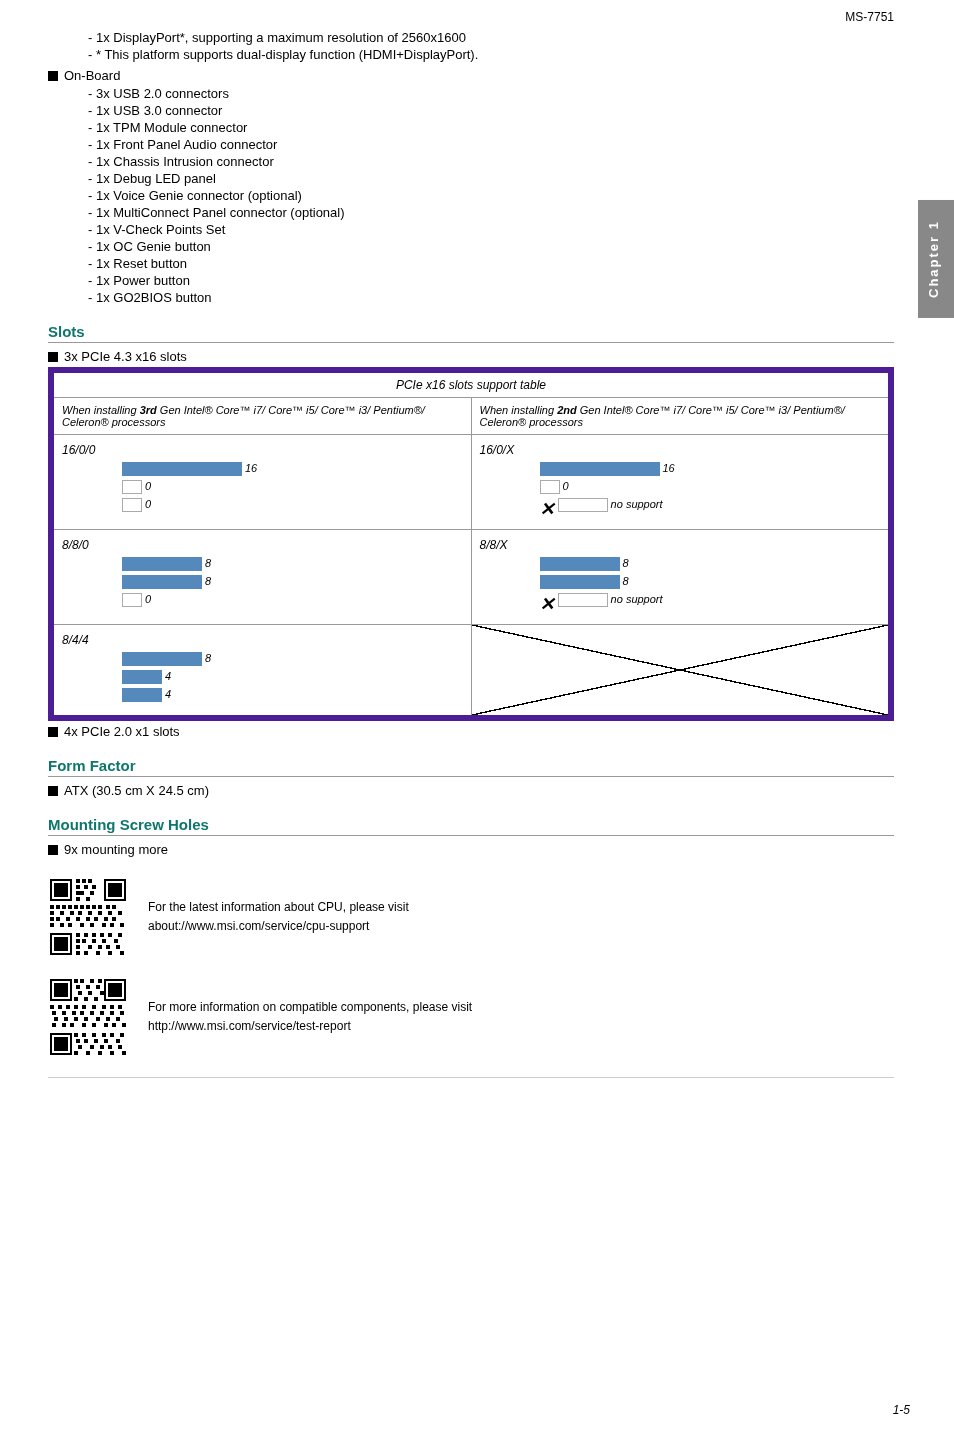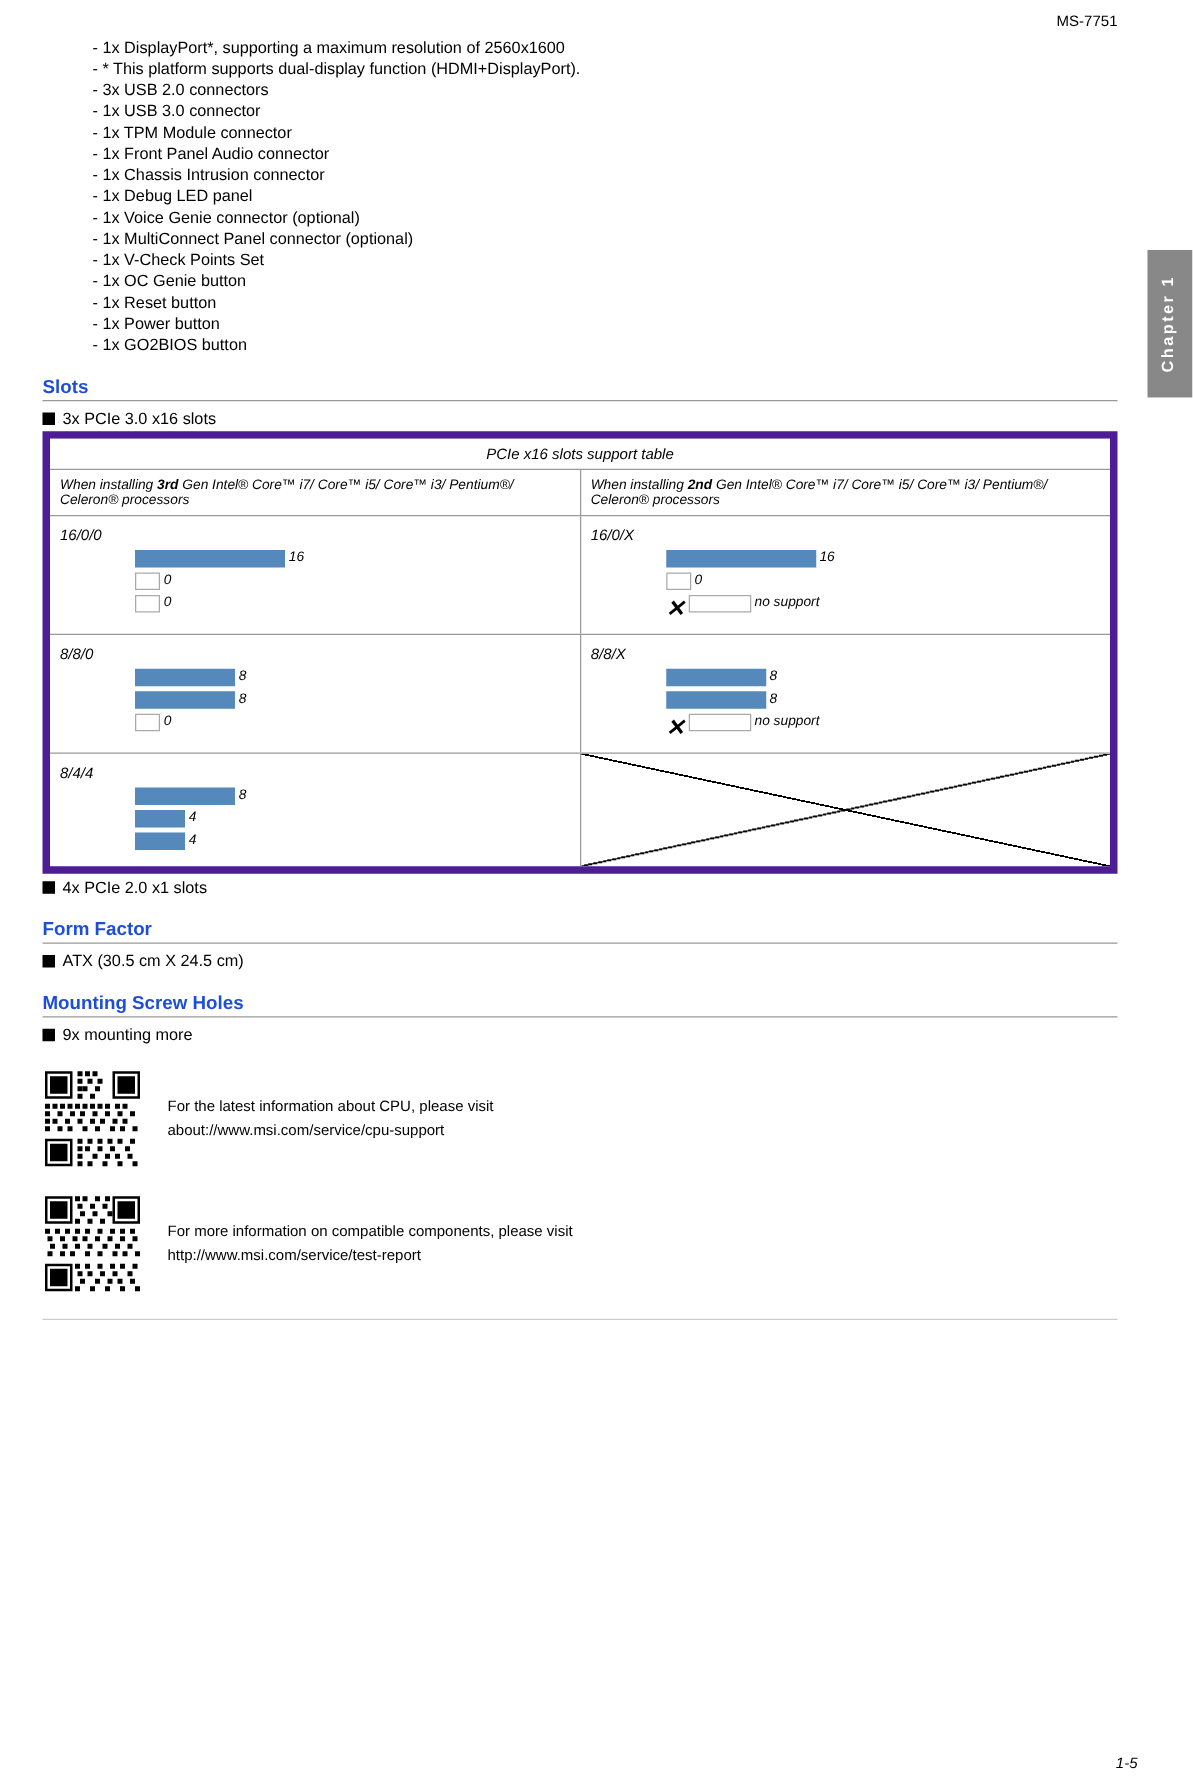--- a/index.html
+++ b/index.html
@@ -10,21 +10,21 @@
       color: #000;
       width: 954px;
       min-height: 1432px;
       position: relative;
     }
     .page-container {
       width: 954px;
       min-height: 1432px;
       background: #fff;
       position: relative;
-      padding: 20px 60px 40px 34px;
+      padding: 20px 60px 40px 48px;
     }
     .chapter-tab {
       position: absolute;
       top: 200px;
       right: 0;
       width: 36px;
       background: #888;
       color: #fff;
       font-size: 13px;
       font-weight: bold;
@@ -51,21 +51,21 @@
       display: inline-block;
       width: 10px;
       height: 10px;
       background: #000;
       margin-right: 6px;
       vertical-align: middle;
     }
     .section-title {
       font-size: 15px;
       font-weight: bold;
-      color: #1d4ed8;
+      color: #0f766e;
       margin-top: 18px;
       margin-bottom: 6px;
       border-bottom: 1px solid #999;
       padding-bottom: 2px;
     }
     .subsection-item {
       display: flex;
       align-items: center;
       margin: 3px 0;
     }
@@ -205,40 +205,44 @@
 
   <div class="chapter-tab">Chapter 1</div>
 
   <div class="content">
 
     <ul class="dash-list">
       <li>1x DisplayPort*, supporting a maximum resolution of 2560x1600</li>
       <li>* This platform supports dual-display function (HDMI+DisplayPort).</li>
     </ul>
 
+    <div class="subsection-item" style="margin-top:6px;">
+      <span class="square-bullet"></span>
+      <span>On-Board</span>
+    </div>
     <ul class="dash-list">
       <li>3x USB 2.0 connectors</li>
       <li>1x USB 3.0 connector</li>
       <li>1x TPM Module connector</li>
       <li>1x Front Panel Audio connector</li>
       <li>1x Chassis Intrusion connector</li>
       <li>1x Debug LED panel</li>
       <li>1x Voice Genie connector (optional)</li>
       <li>1x MultiConnect Panel connector (optional)</li>
       <li>1x V-Check Points Set</li>
       <li>1x OC Genie button</li>
       <li>1x Reset button</li>
       <li>1x Power button</li>
       <li>1x GO2BIOS button</li>
     </ul>
 
     <div class="section-title">Slots</div>
     <div class="subsection-item">
       <span class="square-bullet"></span>
-      <span>3x PCIe 3.0 x16 slots</span>
+      <span>3x PCIe 4.3 x16 slots</span>
     </div>
 
     <div class="table-container">
       <div class="table-title">PCIe x16 slots support table</div>
       <div class="table-header-row">
         <div class="table-header-cell">
           When installing <strong>3rd</strong> Gen Intel® Core™ i7/ Core™ i5/ Core™ i3/ Pentium®/ Celeron® processors
         </div>
         <div class="table-header-cell">
           When installing <strong>2nd</strong> Gen Intel® Core™ i7/ Core™ i5/ Core™ i3/ Pentium®/ Celeron® processors

